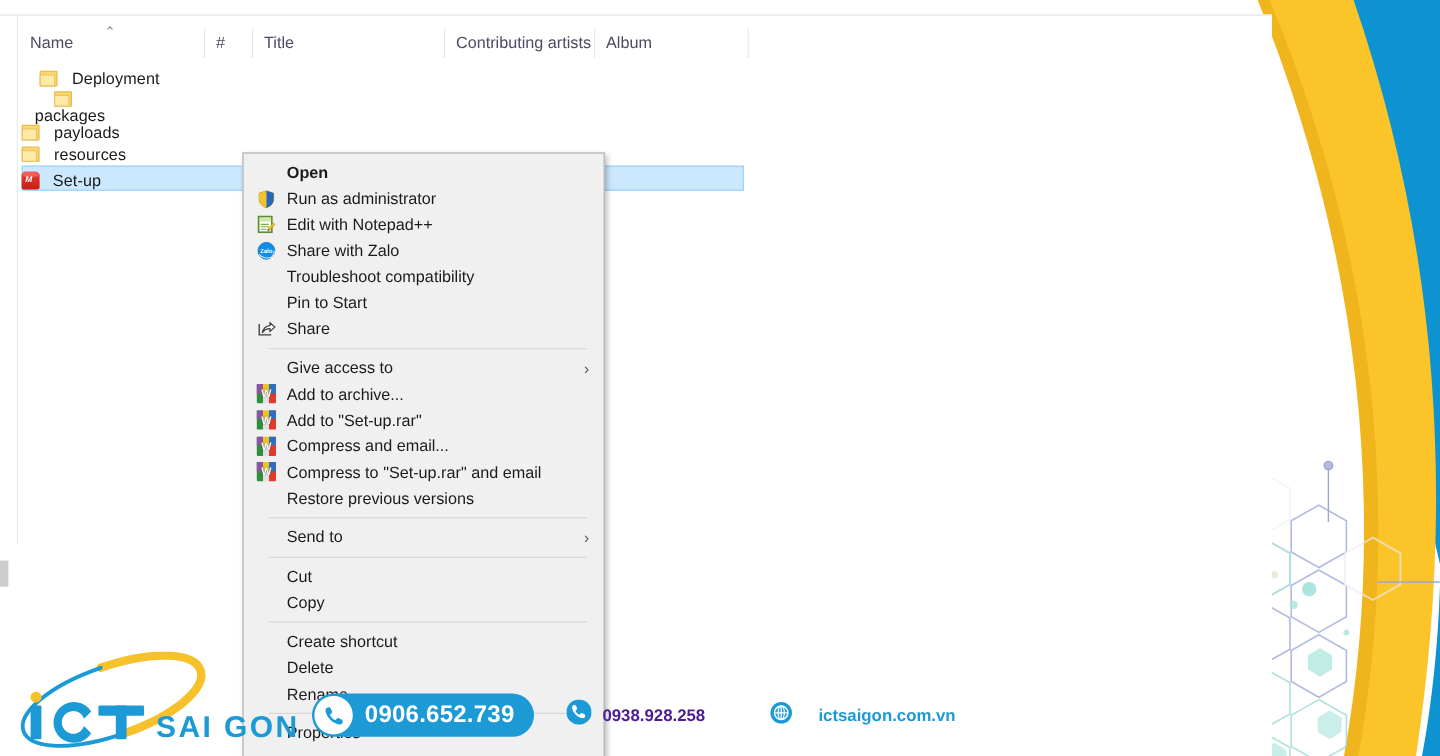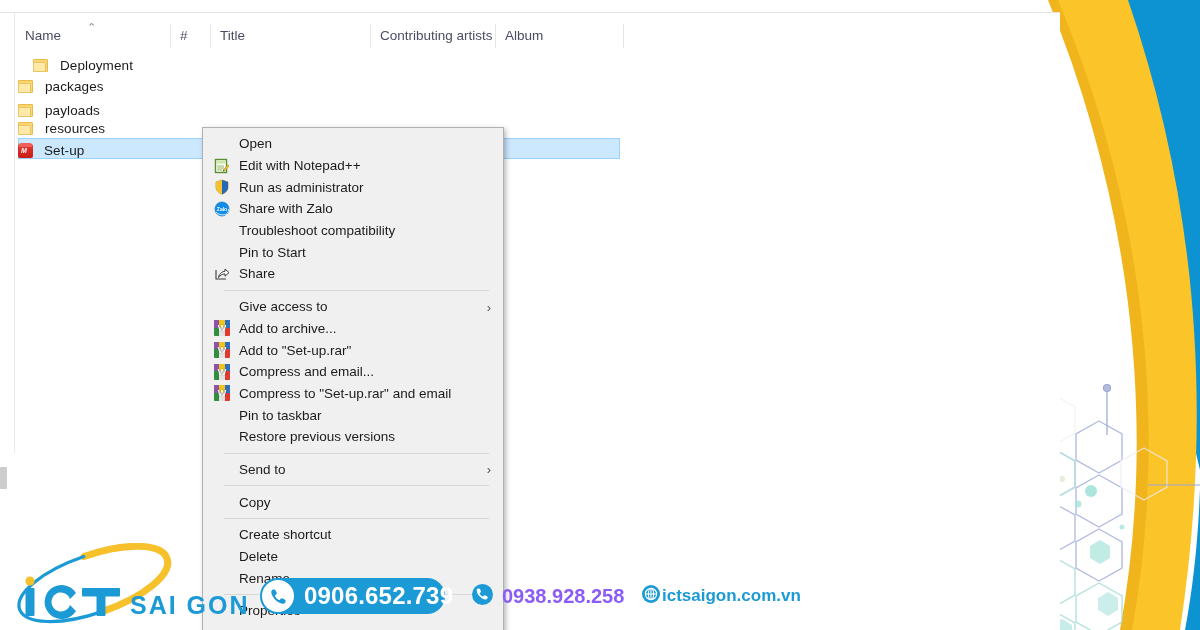--- a/index.html
+++ b/index.html
@@ -186,21 +186,21 @@
     height: 21.7px;
     display: flex;
     align-items: center;
     padding-left: 36px;
     box-sizing: border-box;
     white-space: nowrap;
     font-size: 13.5px;
     color: #1b1b1b;
     font-family: "Liberation Sans", sans-serif;
   }
-  .menu-item.bold { font-weight: normal; align-items: center; }
+  .menu-item.bold { font-weight: bold; align-items: center; }
   .menu-item .mi-icon {
     position: absolute;
     left: 11px;
     top: 50%;
     transform: translateY(-50%);
     width: 16px; height: 16px;
   }
   .menu-item .arrow {
     position: absolute;
     right: 12px;
@@ -260,52 +260,52 @@
     width: 32px; height: 32px;
     border-radius: 50%;
     background: #ffffff;
     display: flex;
     align-items: center;
     justify-content: center;
   }
   #phone-badge .num {
     margin-left: 44px;
     color: #ffffff;
-    font-size: 24px;
+    font-size: 20px;
     font-weight: bold;
     letter-spacing: 0.2px;
     font-family: "Liberation Sans", sans-serif;
   }
   #phone2 {
     position: absolute;
     left: 472px; top: 584px;
     height: 24px;
     display: flex;
     align-items: center;
     z-index: 22;
   }
   #phone2 .num2 {
     margin-left: 9px;
-    color: #8b5cf6;
-    font-size: 20px;
+    color: #4c1d95;
+    font-size: 14px;
     font-weight: bold;
     font-family: "Liberation Sans", sans-serif;
   }
   #website {
     position: absolute;
     left: 641px; top: 584px;
     height: 24px;
     display: flex;
     align-items: center;
     z-index: 22;
   }
   #website .web {
-    margin-left: 1px;
+    margin-left: 21px;
     color: #1c9ad6;
-    font-size: 17px;
+    font-size: 14px;
     font-weight: bold;
     font-family: "Liberation Sans", sans-serif;
   }
 </style>
 </head>
 <body>
 
 <svg id="bg-decor" viewBox="0 0 1200 630" width="1200" height="630">
   <defs>
     <clipPath id="clip-all">
@@ -408,21 +408,21 @@
     <div class="col-div" style="left:608px;"></div>
   </div>
 
   <div class="file-row" style="top:43px;padding-left:15px;">
     <span class="folder-icon">
         <i class="back"></i>
         <i class="front"></i>
       </span>
     <span class="fname">Deployment</span>
   </div>
-  <div class="file-row" style="top:64px;">
+  <div class="file-row" style="top:64px;flex-direction:column;">
     <span class="folder-icon">
         <i class="back"></i>
         <i class="front"></i>
       </span>
     <span class="fname">packages</span>
   </div>
   <div class="file-row" style="top:88px;text-align:right;">
     <span class="folder-icon">
         <i class="back"></i>
         <i class="front"></i>
@@ -445,49 +445,49 @@
       <i class="glyph">M</i>
     </span>
     <span class="fname">Set-up</span>
   </div>
 </div>
 
 <div id="context-menu">
 
   <div class="menu-item bold">
     <span>Open</span>
+  </div>
+  <div class="menu-item">
+    <span class="mi-icon">
+      <svg width="16" height="16" viewBox="0 0 16 16">
+        <path d="M8 1 L14 3 V8 C14 11.6 11.2 14 8 15.2 C4.8 14 2 11.6 2 8 V3 Z" fill="#f2c230" stroke="#b08a12" stroke-width="0.7"></path>
+        <path d="M8 1 L14 3 V8 C14 11.6 11.2 14 8 15.2 Z" fill="#2f6fbf"></path>
+        <path d="M8 1 L2 3 V8 C2 11.6 4.8 14 8 15.2 Z" fill="#f2c230"></path>
+        <path d="M8 1 L14 3 V8 C14 11.6 11.2 14 8 15.2 V1 Z" fill="#1b5fae" opacity="0.35"></path>
+      </svg>
+    </span>
+    <span>Run as administrator</span>
   </div>
   <div class="menu-item">
     <span class="mi-icon ico-npp">
       <svg width="16" height="16" viewBox="0 0 16 16">
         <rect x="1.5" y="1.5" width="11" height="13" fill="#ffffff" stroke="#5a8f2e" stroke-width="1.4"></rect>
         <rect x="2.5" y="2.5" width="9" height="3.2" fill="#cfe6a8"></rect>
         <line x1="3.2" y1="8" x2="10" y2="8" stroke="#7aa845" stroke-width="0.9"></line>
         <line x1="3.2" y1="10" x2="10" y2="10" stroke="#7aa845" stroke-width="0.9"></line>
         <line x1="3.2" y1="12" x2="8" y2="12" stroke="#7aa845" stroke-width="0.9"></line>
         <path d="M9.5 11.5 L13.8 6.8 L15 8.1 L10.7 12.8 L8.9 13.3 Z" fill="#f2c230" stroke="#b08a12" stroke-width="0.6"></path>
         <path d="M8.9 13.3 L10.7 12.8 L9.6 11.8 Z" fill="#555"></path>
       </svg>
     </span>
     <span>Edit with Notepad++</span>
   </div>
   <div class="menu-item">
     <span class="mi-icon">
       <svg width="16" height="16" viewBox="0 0 16 16">
-        <path d="M8 1 L14 3 V8 C14 11.6 11.2 14 8 15.2 C4.8 14 2 11.6 2 8 V3 Z" fill="#f2c230" stroke="#b08a12" stroke-width="0.7"></path>
-        <path d="M8 1 L14 3 V8 C14 11.6 11.2 14 8 15.2 Z" fill="#2f6fbf"></path>
-        <path d="M8 1 L2 3 V8 C2 11.6 4.8 14 8 15.2 Z" fill="#f2c230"></path>
-        <path d="M8 1 L14 3 V8 C14 11.6 11.2 14 8 15.2 V1 Z" fill="#1b5fae" opacity="0.35"></path>
-      </svg>
-    </span>
-    <span>Run as administrator</span>
-  </div>
-  <div class="menu-item">
-    <span class="mi-icon">
-      <svg width="16" height="16" viewBox="0 0 16 16">
         <circle cx="8" cy="8" r="7" fill="#0f8ee9"></circle>
         <circle cx="8" cy="8" r="7" fill="none" stroke="#1f7fc4" stroke-width="0.8"></circle>
         <path d="M2 11 C4 13.5 8 14.5 11.5 13.5 L13 15.5 L12.6 12.6 C14.2 11.4 14.8 9.6 14.4 8" fill="none" stroke="#ffffff" stroke-width="0.9" opacity="0.9"></path>
         <text x="8" y="10" font-size="5" fill="#ffffff" text-anchor="middle" font-family="Liberation Sans, sans-serif" font-weight="bold">Zalo</text>
       </svg>
     </span>
     <span>Share with Zalo</span>
   </div>
   <div class="menu-item">
     <span>Troubleshoot compatibility</span>
@@ -521,35 +521,35 @@
   </div>
   <div class="menu-item">
     <span class="mi-icon ico-rar"></span>
     <span>Compress and email...</span>
   </div>
   <div class="menu-item">
     <span class="mi-icon ico-rar"></span>
     <span>Compress to "Set-up.rar" and email</span>
   </div>
   <div class="menu-item">
-    <span>Pin to taskbar</span>
-  </div>
-  <div class="menu-item">
     <span>Restore previous versions</span>
   </div>
 
   <div class="menu-sep"></div>
 
   <div class="menu-item">
     <span>Send to</span>
     <span class="arrow">›</span>
   </div>
 
   <div class="menu-sep"></div>
 
+  <div class="menu-item">
+    <span>Cut</span>
+  </div>
   <div class="menu-item">
     <span>Copy</span>
   </div>
 
   <div class="menu-sep"></div>
 
   <div class="menu-item">
     <span>Create shortcut</span>
   </div>
   <div class="menu-item">

